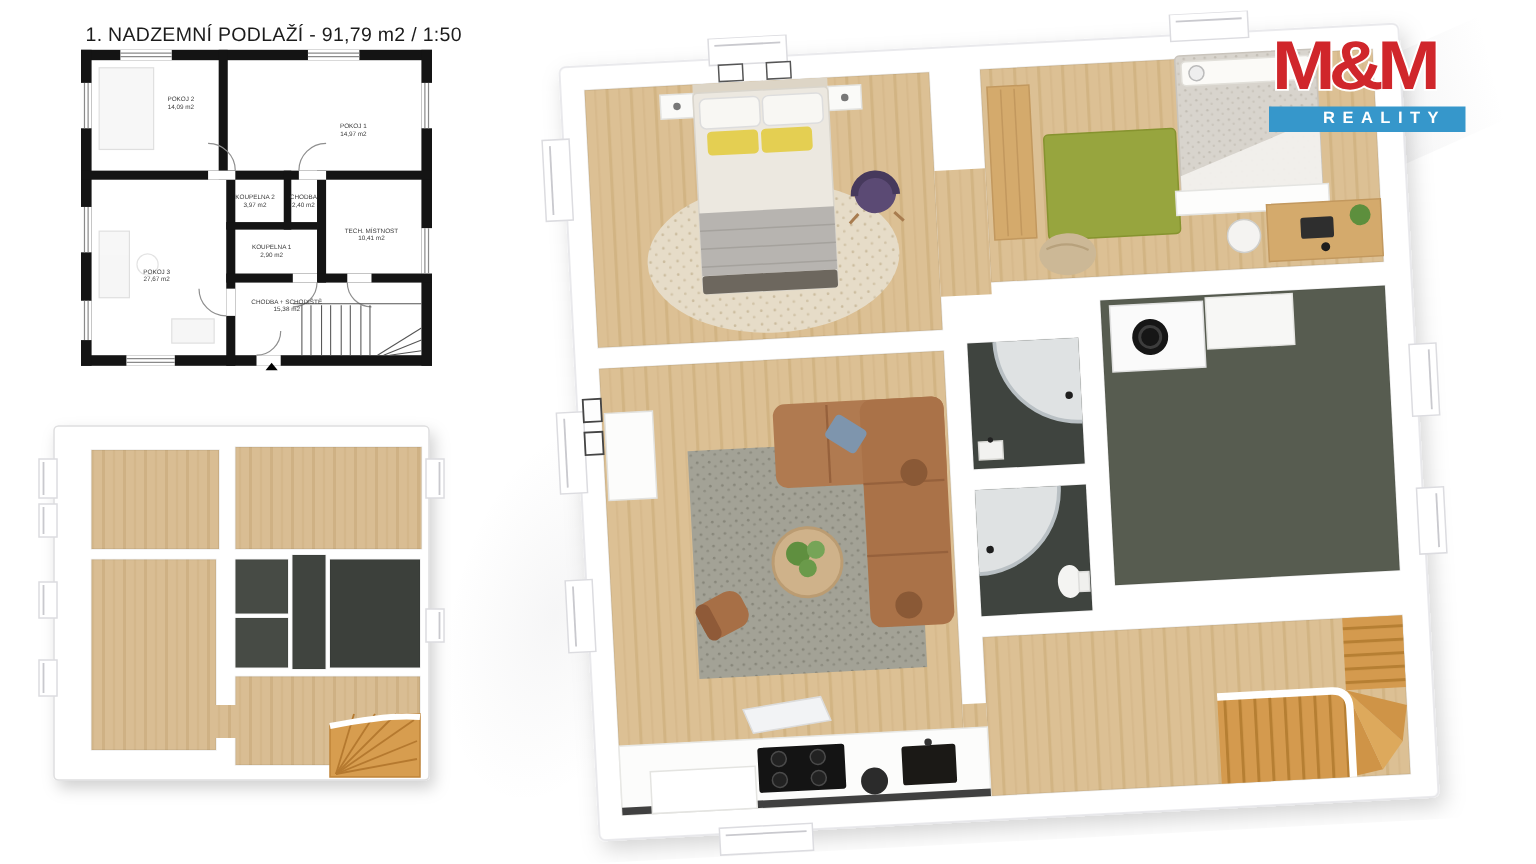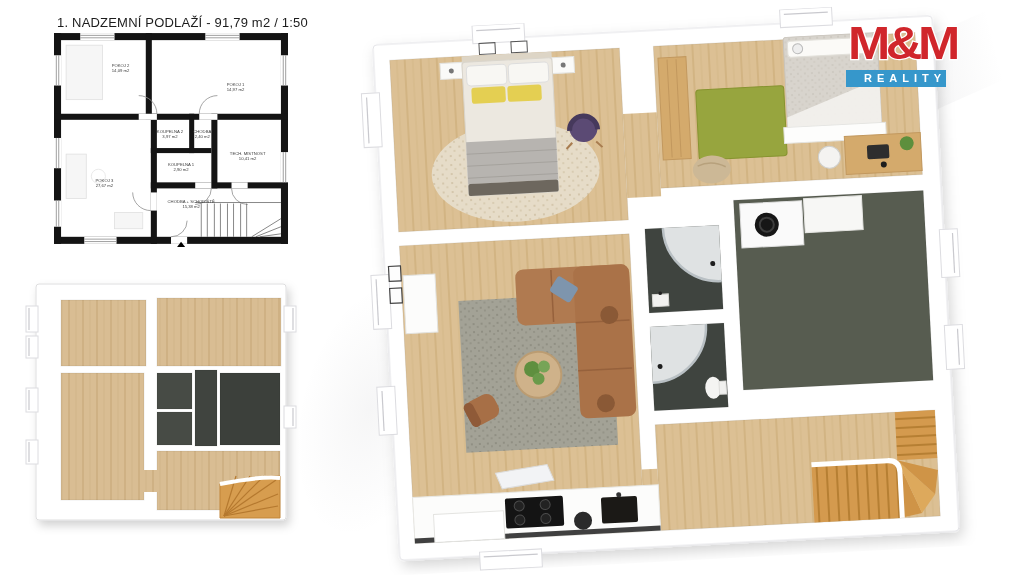--- a/index.html
+++ b/index.html
@@ -24,21 +24,21 @@
   
   #plan3dsmall{left:24px;top:270px;z-index:2;}
   #plan3dbig{left:366px;top:16px;z-index:1;transform:rotate(-3deg);transform-origin:50% 50%;}
   .floorstroke{stroke:rgba(0,0,0,0.07);stroke-width:1;}
   .tab{fill:#ffffff;stroke:#dcdce0;stroke-width:1;}
   .tabpane{stroke:#c9c9ce;stroke-width:1.2;}
   
   #logo{left:846px;top:20px;width:112px;z-index:5;}
   #logo-bar{
     width:100px;height:17px;background:var(--logo_blue,#3697cb);
-    display:flex;align-items:center;justify-content:flex-end;
+    display:flex;align-items:center;justify-content:flex-start;padding-left:31px;
   }
   #logo-bar span{
     color:#fff;font-weight:bold;font-size:11px;letter-spacing:5px;
     text-indent:5px;line-height:17px;white-space:nowrap;
   }
   
   .sw1{left:760px;top:48px;width:300px;height:70px;z-index:0;transform:rotate(-24deg);
     background:linear-gradient(100deg,rgba(120,120,130,0) 5%,rgba(120,120,130,.10) 45%,rgba(120,120,130,0) 80%);}
   .sw2{left:300px;top:280px;width:140px;height:260px;z-index:0;transform:rotate(14deg);
     background:radial-gradient(ellipse,rgba(100,100,110,.06),transparent 70%);}

